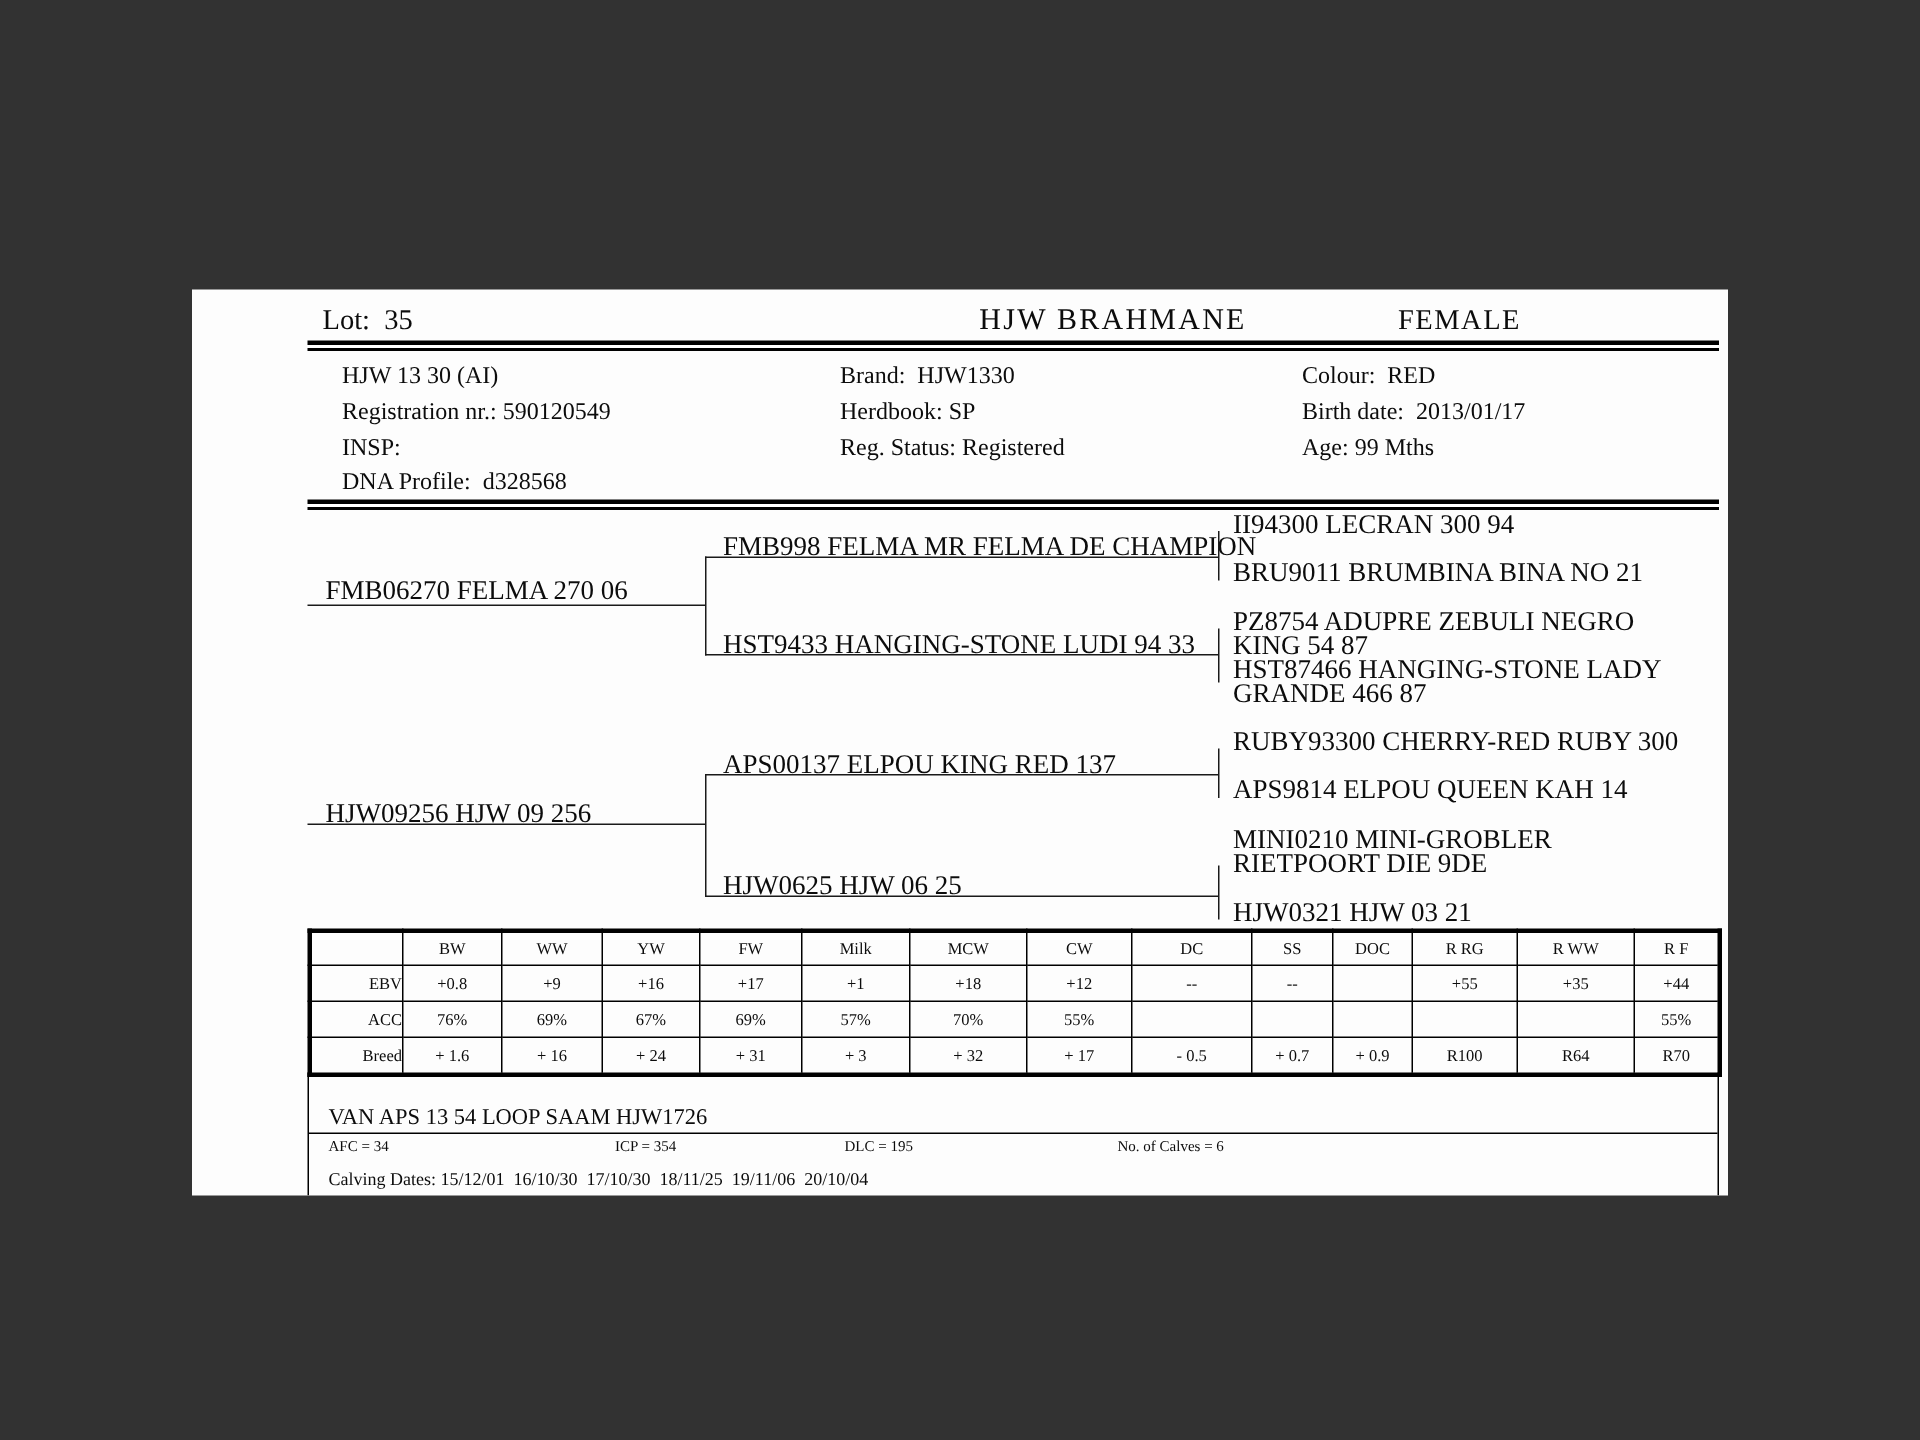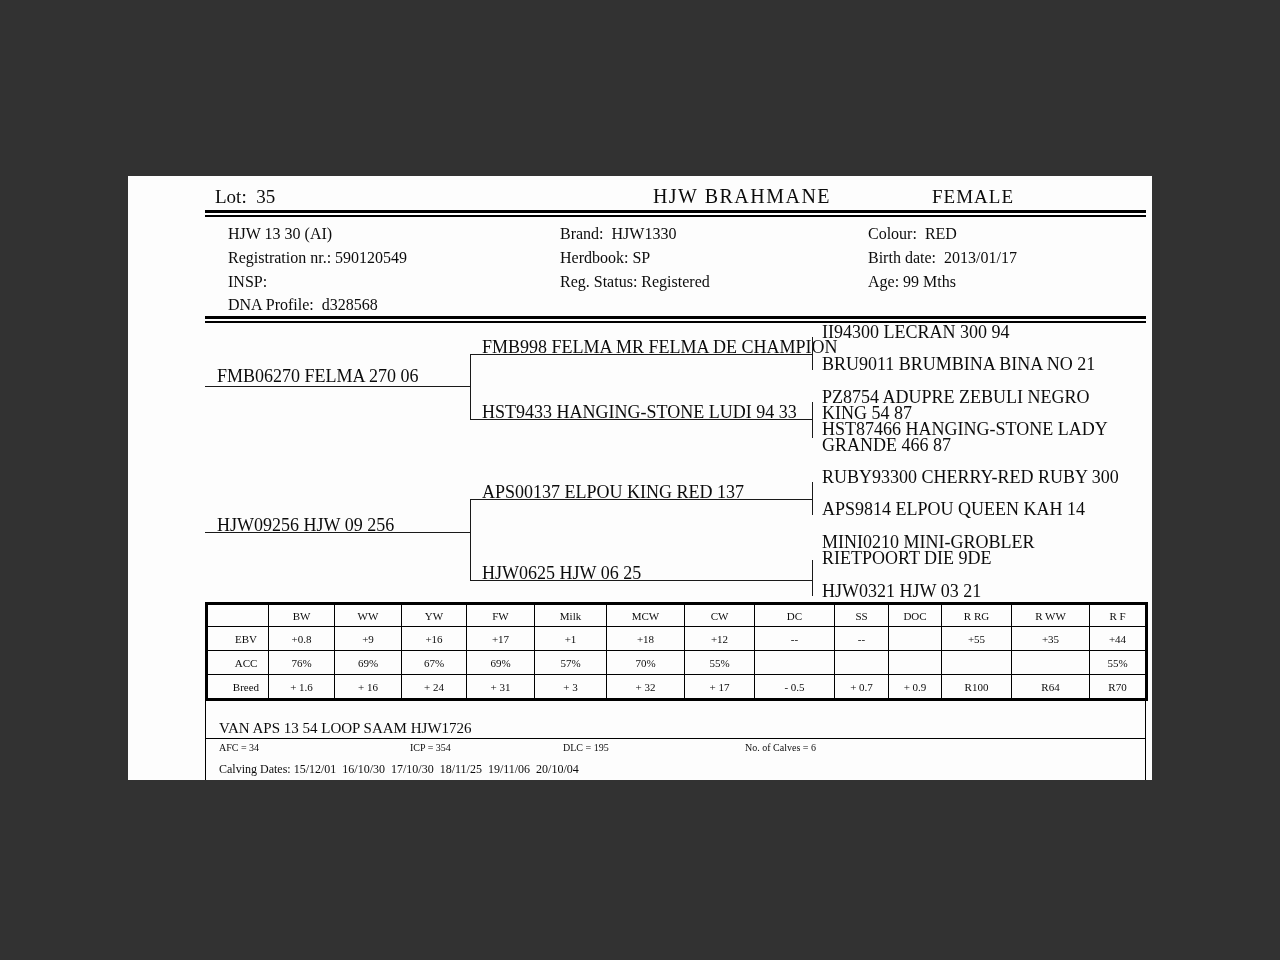--- a/index.html
+++ b/index.html
@@ -2,21 +2,21 @@
 <html><head>
 <meta charset="utf-8">
 <style>
   html,body{margin:0;padding:0;}
   body{
     width:1280px;height:960px;background:#323232;
     font-family:"Liberation Serif","DejaVu Serif",serif;color:#0c0c0c;
     position:relative;overflow:hidden;
   }
   .page{
-    position:absolute;left:128px;top:176px;width:1024px;height:604px;
+    position:absolute;left:128px;top:193px;width:1024px;height:604px;
     background:#fdfdfd;overflow:hidden;
   }
   .abs{position:absolute;}
   .t{white-space:pre;}
   
   .rule{
     position:absolute;left:77px;width:941px;height:2px;
     border-top:3px solid #000;border-bottom:2px solid #000;background:#fff;
   }
   
@@ -34,21 +34,21 @@
     position:absolute;left:77px;top:426px;width:940px;
     border-collapse:collapse;table-layout:fixed;
     border:3px solid #000;font-size:11px;
   }
   table.ebv th,table.ebv td{
     border:1px solid #000;text-align:center;vertical-align:middle;
     font-weight:normal;padding:0;overflow:hidden;white-space:nowrap;
   }
   table.ebv th{height:21px;}
   table.ebv td{height:23px;}
-  table.ebv td.rowlab{text-align:center;padding-left:16px;}
+  table.ebv td.rowlab{text-align:right;padding-left:16px;}
   
   .notes{
     position:absolute;left:77px;top:522px;width:939px;height:82px;
     border-left:1px solid #000;border-right:1px solid #000;
   }
   .note-line{position:absolute;left:13px;font-size:15px;white-space:pre;}
   .stats{position:absolute;left:0;top:40px;width:939px;height:42px;border-top:1px solid #000;}
   .stat{position:absolute;top:3px;font-size:10px;white-space:pre;}
   .calving{position:absolute;left:13px;top:23px;font-size:12px;white-space:pre;}
 </style>

